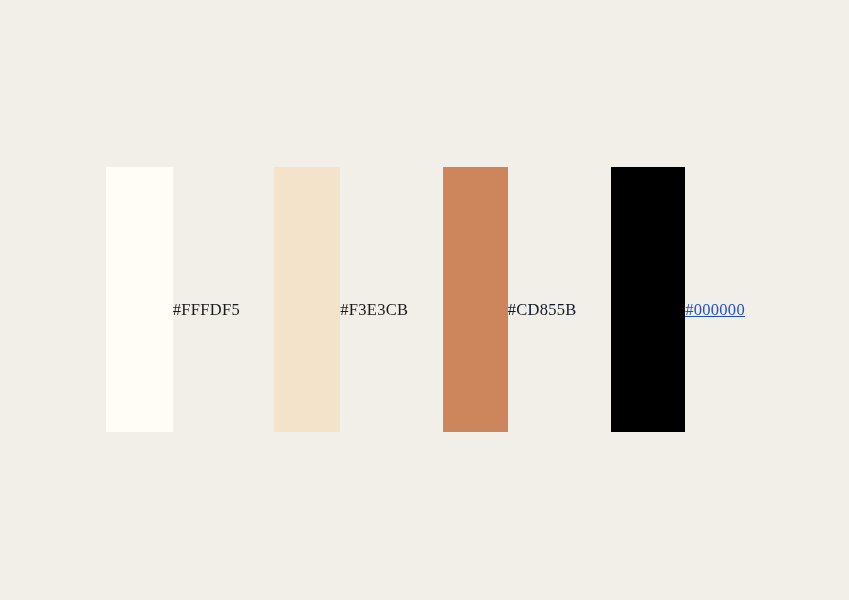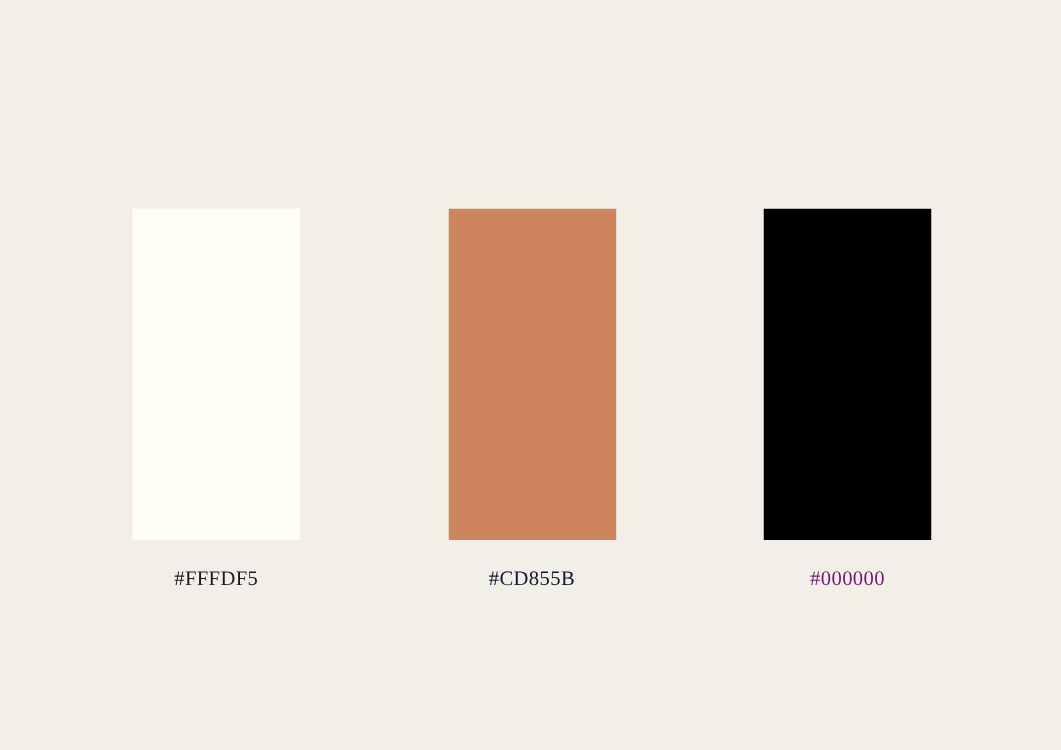--- a/index.html
+++ b/index.html
@@ -27,21 +27,21 @@
     width: 639px;
     height: 298px;
     display: flex;
     flex-direction: row;
     justify-content: space-between;
     align-items: flex-start;
   }
   .swatch-cell {
     width: 134px;
     display: flex;
-    flex-direction: column;
+    flex-direction: row;
     align-items: center;
   }
   .swatch-chip {
     width: 134px;
     height: 265px;
     display: block;
   }
   .swatch-label {
     margin-top: 21px;
     font-family: "Liberation Serif", "DejaVu Serif", serif;
@@ -58,25 +58,29 @@
 
 <div class="palette-canvas" style="background-color: rgb(242, 239, 233);">
 
   <div class="swatch-row">
 
     <div class="swatch-cell">
       <div class="swatch-chip" style="background-color: rgb(255, 253, 245);"></div>
       <div class="swatch-label" style="color: rgb(27, 27, 27);">#FFFDF5</div>
     </div>
 
+    <div class="swatch-cell">
+      <div class="swatch-chip" style="background-color: rgb(243, 227, 203);"></div>
+      <div class="swatch-label" style="color: rgb(27, 27, 27);">#F3E3CB</div>
+    </div>
 
     <div class="swatch-cell">
       <div class="swatch-chip" style="background-color: rgb(205, 133, 91);"></div>
       <div class="swatch-label" style="color: #0f172a;">#CD855B</div>
     </div>
 
     <div class="swatch-cell">
       <div class="swatch-chip" style="background-color: rgb(0, 0, 0);"></div>
-      <div class="swatch-label" style="color: #701a75;">#000000</div>
+      <div class="swatch-label" style="color: #1d4ed8; text-decoration: underline;">#000000</div>
     </div>
 
   </div>
 </div>
 
 </body></html>

